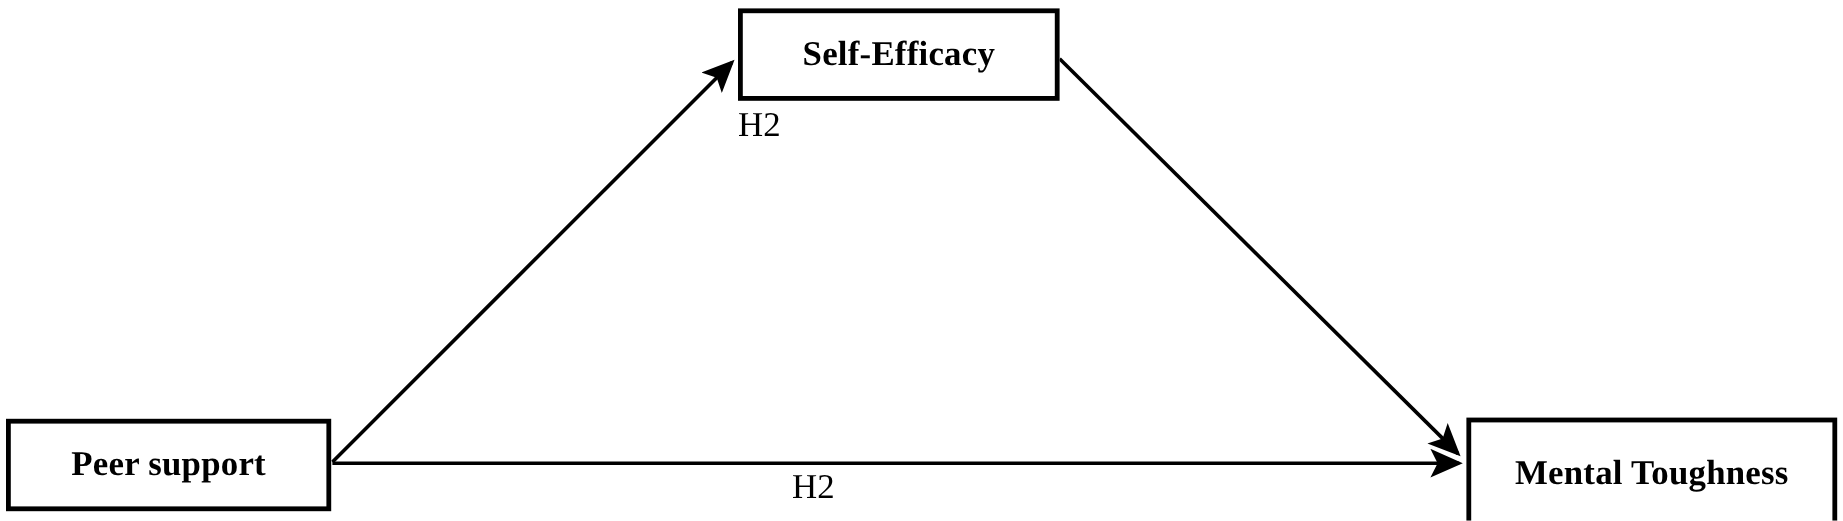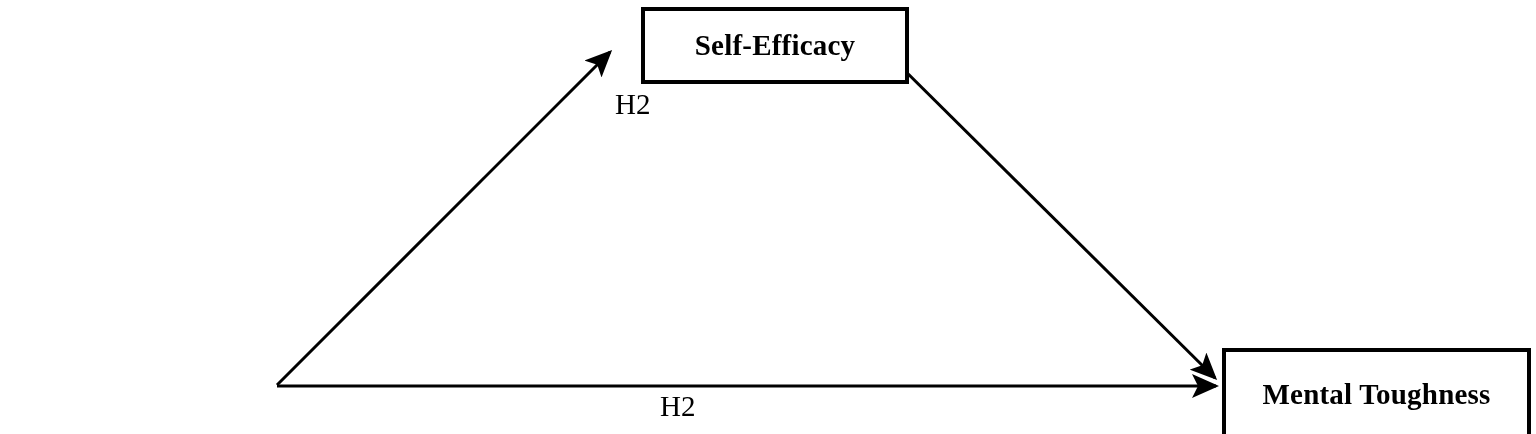--- a/index.html
+++ b/index.html
@@ -30,21 +30,21 @@
     background: #ffffff;
     display: flex;
     align-items: center;
     justify-content: center;
     font-weight: bold;
     font-size: 29px;
     letter-spacing: 0.2px;
     white-space: nowrap;
   }
   .node-predictor { left: 5px;    top: 349px; width: 271px; height: 77px; }
-  .node-mediator  { left: 641px;  top: 7px;   width: 268px; height: 77px; }
+  .node-mediator  { left: 615px;  top: 7px;   width: 268px; height: 77px; }
   .node-outcome   { left: 1222px; top: 348px; width: 309px; height: 92px; }
   .edge-label {
     position: absolute;
     font-size: 29px;
     font-weight: normal;
     white-space: nowrap;
   }
   .edge-label-mediation { left: 615px; top: 88px;  width: 268px; }
   .edge-label-direct    { left: 660px; top: 390px; width: 160px; }
 </style>
@@ -63,20 +63,23 @@
     <line x1="883" y1="49" x2="1215" y2="378" stroke="#000000" stroke-width="3" marker-end="url(#arrowhead)"></line>
     <line x1="277" y1="386" x2="1216" y2="386" stroke="#000000" stroke-width="3" marker-end="url(#arrowhead)"></line>
   </svg>
 
   <div class="node node-mediator">
     <span>Self-Efficacy</span>
   </div>
 
   <div class="edge-label edge-label-mediation">H2</div>
 
+  <div class="node node-predictor">
+    <span>Peer support</span>
+  </div>
 
   <div class="node node-outcome">
     <span>Mental Toughness</span>
   </div>
 
   <div class="edge-label edge-label-direct">H2</div>
 
 </div>
 
 </body></html>

